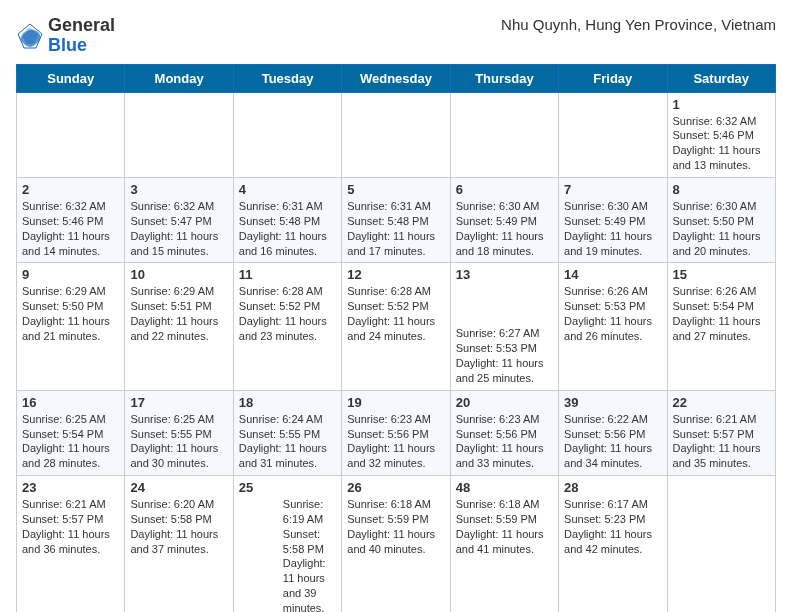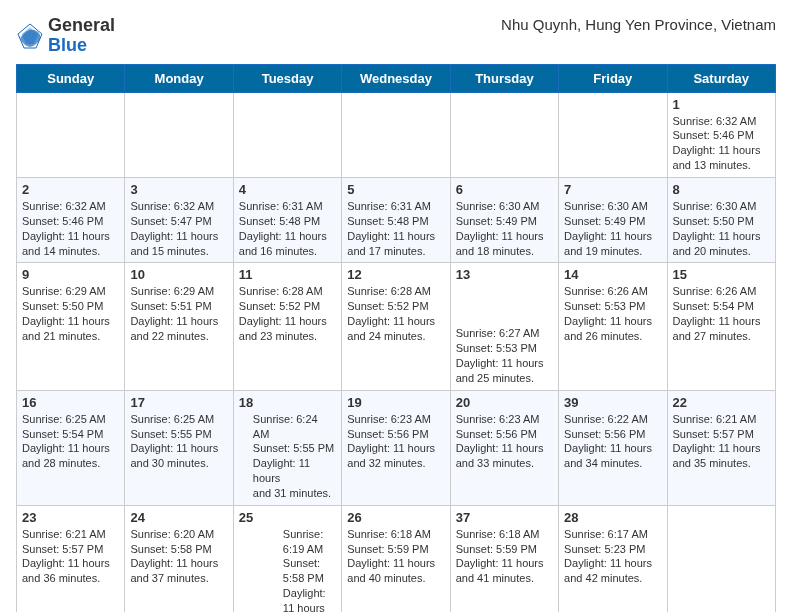--- a/index.html
+++ b/index.html
@@ -247,21 +247,21 @@
         </td>
         <td>
           <span class="day-num">17</span>
           <div class="day-info" style="white-space: pre-line;">Sunrise: 6:25 AM
 Sunset: 5:55 PM
 Daylight: 11 hours
 and 30 minutes.</div>
         </td>
         <td>
           <span class="day-num">18</span>
-          <div class="day-info" style="white-space: pre-line; margin-left: 14px;">Sunrise: 6:24 AM
+          <div class="day-info" style="white-space: pre-line;">Sunrise: 6:24 AM
 Sunset: 5:55 PM
 Daylight: 11 hours
 and 31 minutes.</div>
         </td>
         <td>
           <span class="day-num">19</span>
           <div class="day-info" style="white-space: pre-line;">Sunrise: 6:23 AM
 Sunset: 5:56 PM
 Daylight: 11 hours
 and 32 minutes.</div>
@@ -311,21 +311,21 @@
 and 39 minutes.</div>
         </td>
         <td>
           <span class="day-num">26</span>
           <div class="day-info" style="white-space: pre-line;">Sunrise: 6:18 AM
 Sunset: 5:59 PM
 Daylight: 11 hours
 and 40 minutes.</div>
         </td>
         <td>
-          <span class="day-num">37</span>
+          <span class="day-num">48</span>
           <div class="day-info" style="white-space: pre-line;">Sunrise: 6:18 AM
 Sunset: 5:59 PM
 Daylight: 11 hours
 and 41 minutes.</div>
         </td>
         <td>
           <span class="day-num">28</span>
           <div class="day-info" style="white-space: pre-line;">Sunrise: 6:17 AM
 Sunset: 5:23 PM
 Daylight: 11 hours

